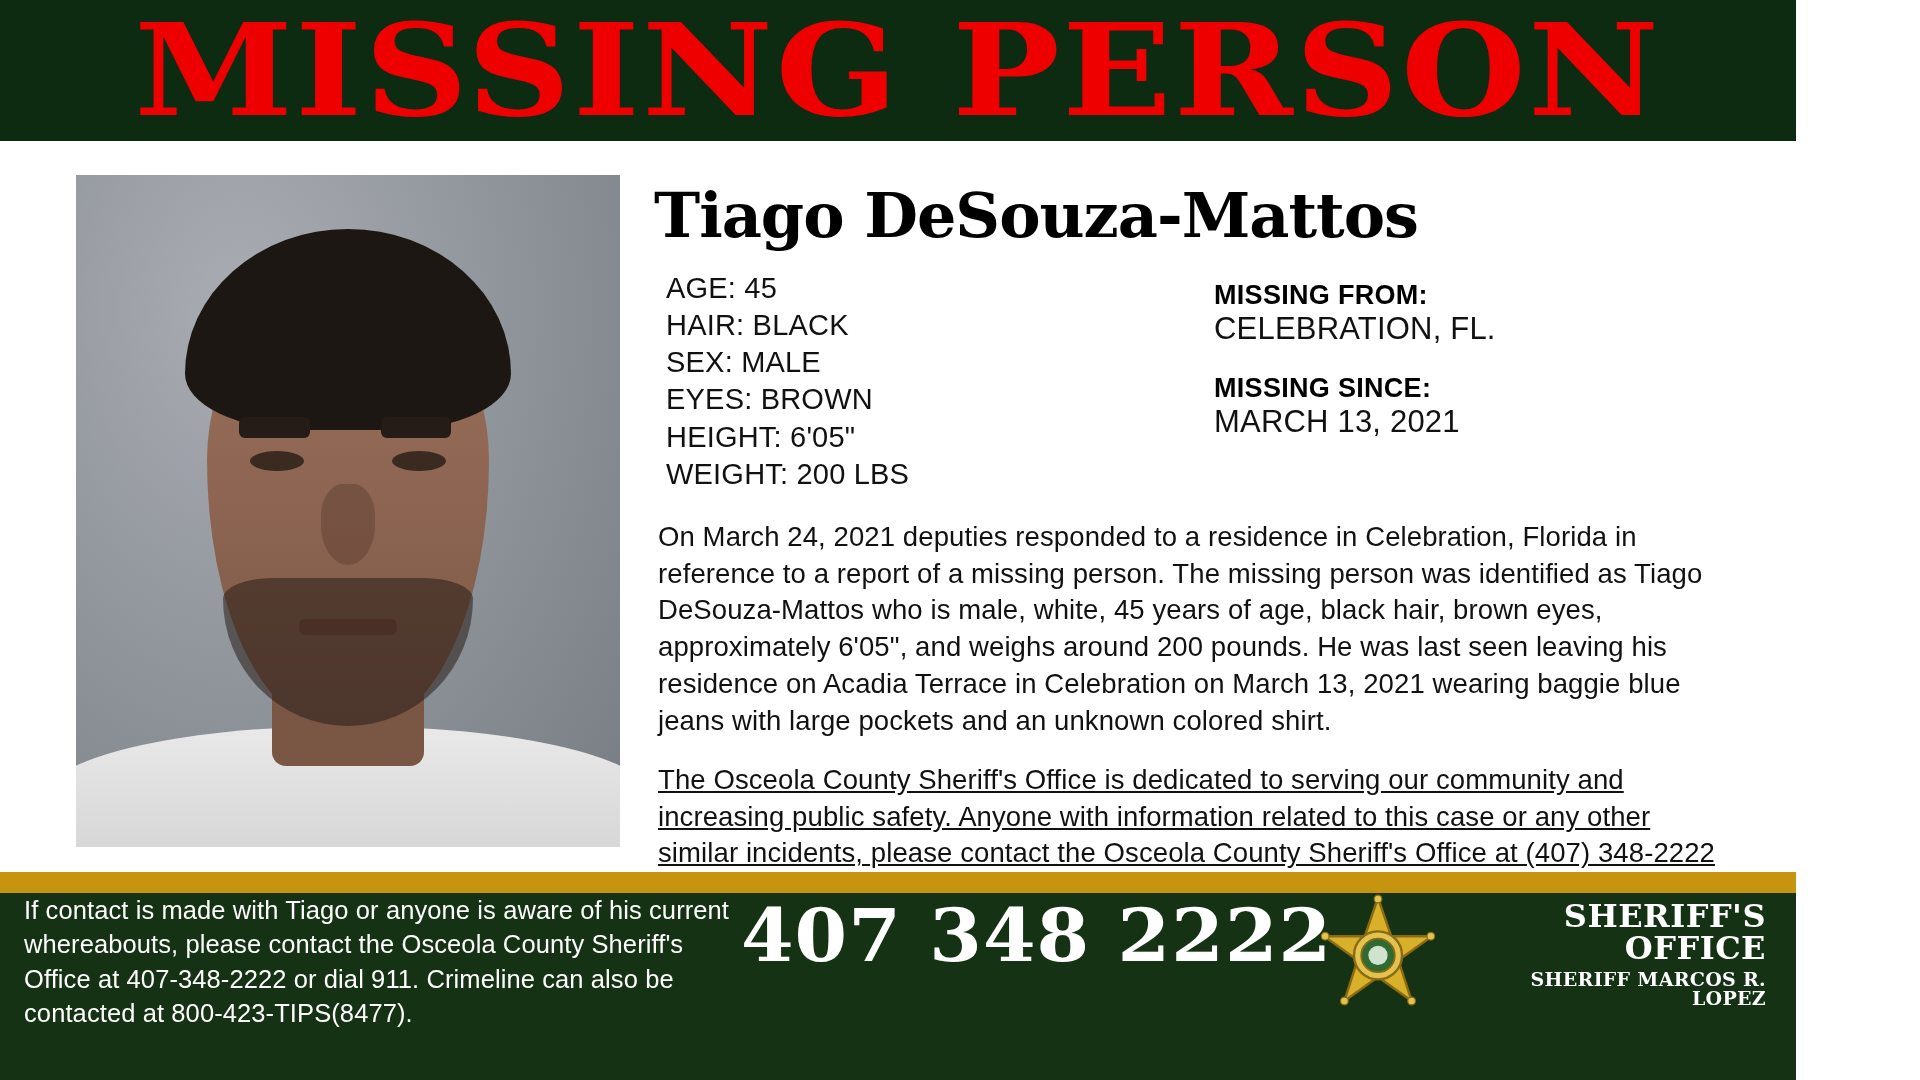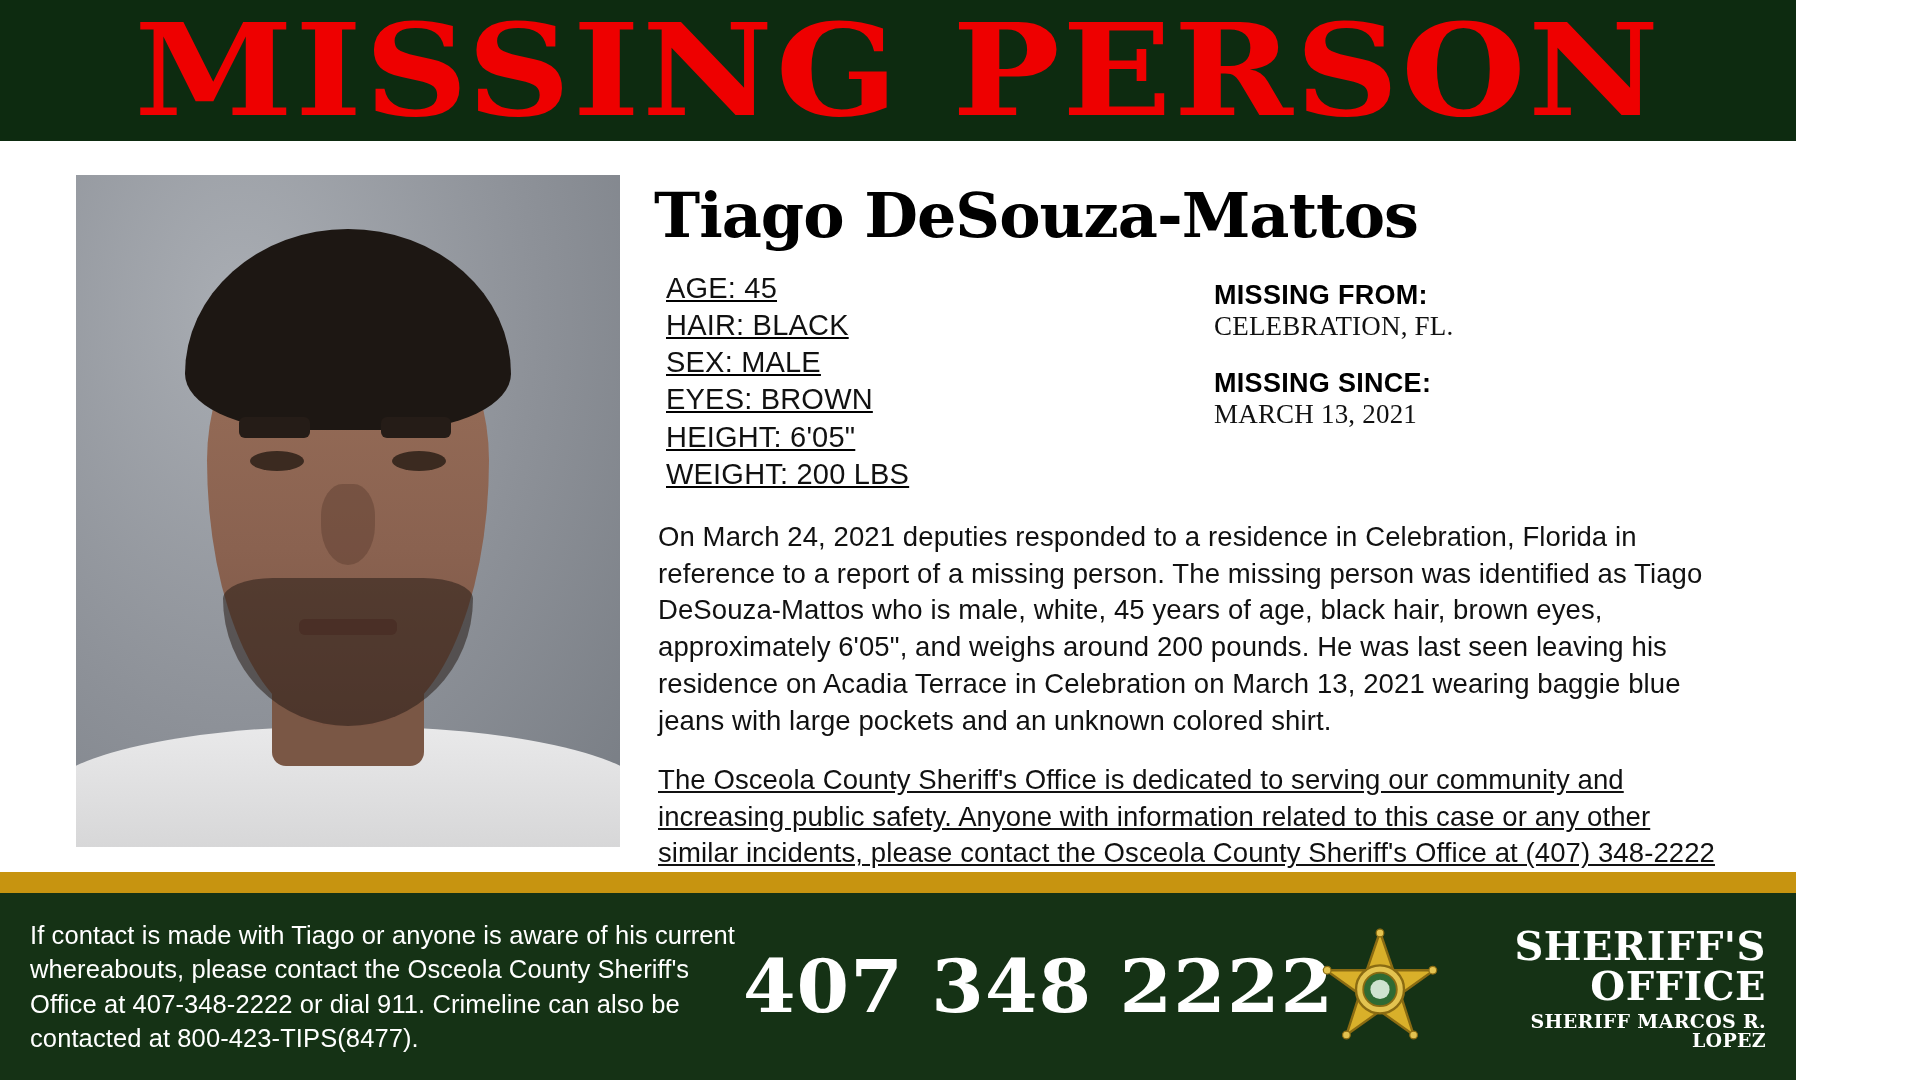--- a/index.html
+++ b/index.html
@@ -130,41 +130,39 @@
     margin-top:8px;
   }
 
   .detail-row {
     display:flex;
     margin-top:22px;
   }
   .specs {
     width:560px;
     padding-left:12px;
-    text-decoration:underline;
   }
   .specs div {
     font-size:29px;
     line-height:1.28;
     color:#111;
     letter-spacing:.2px;
   }
   .missing-block { padding-top:10px; }
   .missing-block .mlabel {
     font-size:27px;
     font-weight:bold;
     color:#000;
     letter-spacing:.3px;
   }
   .missing-block .mvalue {
-    font-size:27px;
+    font-size:31px;
     color:#111;
     letter-spacing:.2px;
     margin-bottom:26px;
-    font-family:Liberation Serif, serif;
   }
 
   .narrative {
     margin-top:26px;
     padding-left:4px;
   }
   .narrative p {
     font-size:27.5px;
     line-height:1.34;
     color:#111;
@@ -176,22 +174,22 @@
   .gold-bar {
     height:22px;
     background:#c79410;
   }
 
   
   .footer {
     height:196px;
     background:#153215;
     display:flex;
-    align-items:center;
-    padding:0 30px 0 26px;
+    align-items:flex-start;
+    padding:0 30px 0 20px;
   }
   .footer-note {
     width:770px;
     color:#ffffff;
     font-size:25.5px;
     line-height:1.34;
     letter-spacing:.1px;
     padding-left:4px;
   }
   .footer-phone {
@@ -225,21 +223,21 @@
   }
   .agency-text .l1 {
     font-family:"DejaVu Serif", serif;
     font-weight:bold;
     font-size:32px;
     letter-spacing:.5px;
   }
   .agency-text .l2 {
     font-family:"DejaVu Serif", serif;
     font-weight:bold;
-    font-size:40px;
+    font-size:32px;
     letter-spacing:.5px;
     margin-top:2px;
   }
   .agency-text .l3 {
     font-family:"DejaVu Serif", serif;
     font-weight:bold;
     font-size:19px;
     letter-spacing:.3px;
     margin-top:6px;
   }

